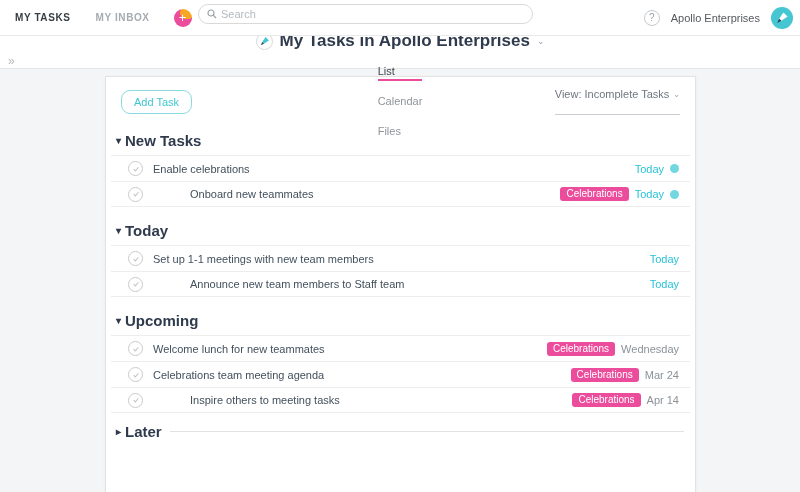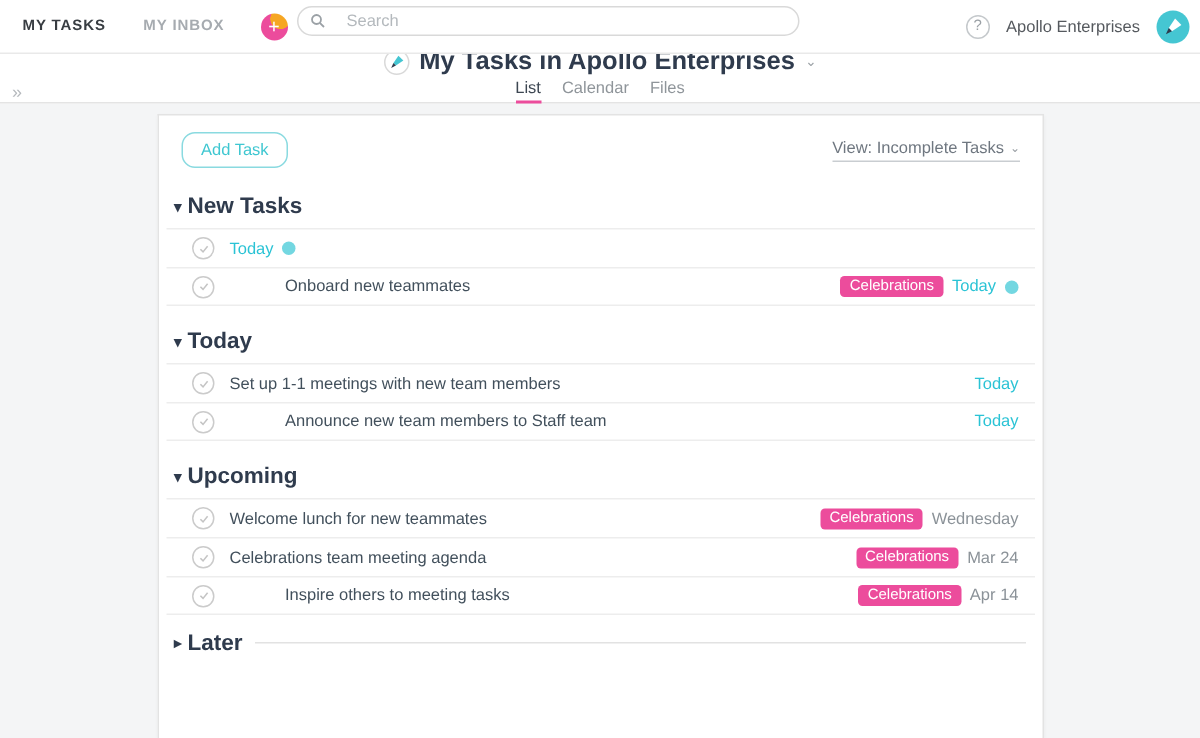--- a/index.html
+++ b/index.html
@@ -10,60 +10,60 @@
   .topbar { position:absolute; top:0; left:0; right:0; height:36px; background:#fff;
             border-bottom:1px solid #e9e9e9; display:flex; align-items:center; z-index:3; }
   .nav-item { font-size:10px; font-weight:700; letter-spacing:.6px; cursor:pointer; }
   .nav-item.active { color:#383d42; margin-left:15px; }
   .nav-item.inactive { color:#a6abb0; margin-left:25px; }
   .plus-btn { width:18px; height:18px; border-radius:50%; margin-left:24px; cursor:pointer;
               background: radial-gradient(circle at 72% 20%, #f6a623 0 34%, var(--pink) 36%);
               color:#fff; font-size:13px; line-height:17px; text-align:center; font-weight:400; }
   .search-box { position:absolute; left:198px; top:4px; width:335px; height:20px;
                 border:1px solid #d9d9d9; border-radius:11px; background:#fff;
-                display:flex; align-items:center; padding:0 8px; gap:14px; }
+                display:flex; align-items:center; padding:0 8px; gap:4px; }
   .search-box svg { flex:0 0 auto; }
   .search-box input { border:none; outline:none; flex:1; font-size:11px; color:#555;
                       font-family:"Liberation Sans", sans-serif; background:transparent; }
   .search-box input::placeholder { color:#b4b9bd; }
   .nav-right { margin-left:auto; display:flex; align-items:center; gap:11px; padding-right:7px; }
   .help-btn { width:16px; height:16px; border:1px solid #c5c9cc; border-radius:50%;
               color:#9ba1a6; font-size:10px; line-height:14px; text-align:center; cursor:pointer; }
   .workspace-name { font-size:11px; color:#55595e; }
   .avatar { width:22px; height:22px; border-radius:50%; background:var(--teal);
             display:flex; align-items:center; justify-content:center; cursor:pointer; }
 
   
   .page-header { position:absolute; top:28px; left:0; right:0; height:41px; background:#fff;
                  border-bottom:1px solid #e4e4e4; display:flex; flex-direction:column;
                  align-items:center; z-index:2; }
   .title-row { display:flex; align-items:center; gap:7px; margin-top:3px; }
   .ws-icon { width:17px; height:17px; border:1px solid #d9d9d9; border-radius:50%;
              display:flex; align-items:center; justify-content:center; background:#fff; }
   .page-title { font-size:17px; font-weight:700; color:var(--navy); cursor:pointer; }
   .title-caret { color:#9aa0a5; font-size:9px; cursor:pointer; }
-  .tabs { display:flex; gap:14px; font-size:11px; color:#8f959a; margin-top:2px; }
+  .tabs { display:flex; gap:14px; font-size:11px; color:#8f959a; margin-top:14px;flex-direction:column; }
   .tab { cursor:pointer; position:relative; padding-bottom:4px; }
   .tab.active { color:#3d4752; }
   .tab.active::after { content:""; position:absolute; left:0; right:0; bottom:0; height:2px;
                        background:var(--pink); }
   .sidebar-toggle { position:absolute; left:8px; top:27px; color:#b5b9bd; font-size:12px;
                     cursor:pointer; line-height:12px; }
 
   
   .content { position:absolute; top:69px; left:0; right:0; bottom:0; background:#f4f5f6; }
   .card { position:absolute; left:105px; width:591px; top:7px; bottom:0; background:#fff;
           border:1px solid #e3e3e3; border-bottom:none; box-shadow:0 1px 3px rgba(0,0,0,.05); }
   .toolbar { display:flex; justify-content:space-between; align-items:center;
              padding:11px 15px 2px 15px; }
   .add-task-btn { border:1px solid #8adae0; color:#3fc7d1; background:#fff; border-radius:9px;
                   font-size:11px; padding:5px 12px; cursor:pointer;
                   font-family:"Liberation Sans", sans-serif; }
   .view-select { font-size:11px; color:#6f7780; border-bottom:1px solid #c9cdd1;
-                 padding-bottom:2px; display:flex; align-items:center; gap:4px; cursor:pointer; }
+                 padding-bottom:14px; display:flex; align-items:center; gap:4px; cursor:pointer; }
   .view-caret { font-size:8px; color:#9aa0a5; }
 
   .sections { padding:0 5px; }
   .section { margin-top:13px; }
   .section-header { display:flex; align-items:center; padding:2px 6px 6px 5px;
                     font-size:15px; font-weight:700; color:var(--navy); cursor:pointer; }
   .caret { font-size:10px; margin-right:4px; color:var(--navy); }
   .section-line { display:none; flex:1; height:1px; background:#e2e2e2; margin-left:8px; }
   .section.collapsed .section-line { display:block; }
   .section.collapsed { margin-top:8px; }
@@ -145,20 +145,21 @@
       <span class="section-title">New Tasks</span>
 
     </div>
     <div class="rows">
   <div class="task-row">
     <span class="check">
       <svg width="8" height="8" viewBox="0 0 10 10">
         <path d="M2 5.2 L4.2 7.4 L8 2.8" fill="none" stroke="#c4c4c4" stroke-width="1.3"></path>
       </svg>
     </span>
+    <span class="task-title">Enable celebrations</span>
     <span class="task-right">
 
       <span class="due teal">Today</span>
       <span class="dot"></span>
     </span>
   </div>
 
   <div class="task-row">
     <span class="check">
       <svg width="8" height="8" viewBox="0 0 10 10">

